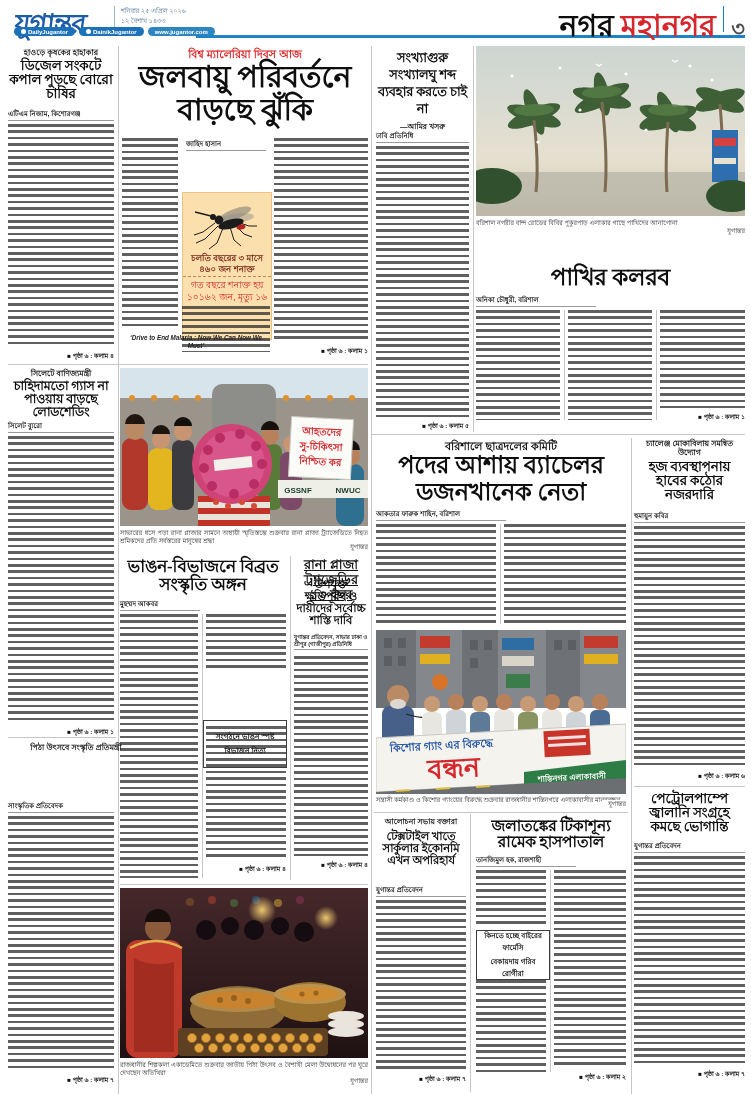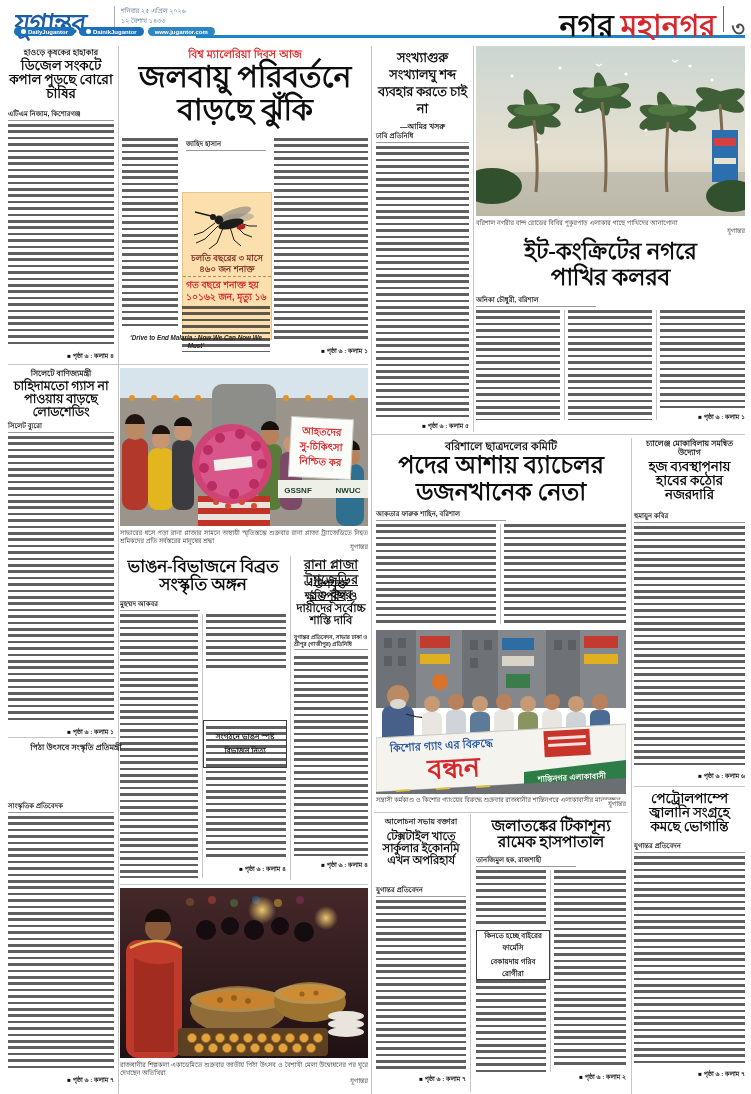--- a/index.html
+++ b/index.html
@@ -31,21 +31,21 @@
         font-weight:700;border-radius:6px;padding:1.5px 7px;line-height:1;}
   .bicon{width:5px;height:5px;border-radius:50%;background:#fff;display:inline-block;}
   .section{display:flex;align-items:baseline;gap:7px;justify-content:flex-end;}
   .secblack{font-family:"Liberation Serif",serif;font-weight:700;font-size:30px;color:#0d0d0d;}
   .secred{font-family:"Liberation Serif",serif;font-weight:700;font-size:30px;color:#d6272d;}
   .secdiv{width:1.5px;height:26px;background:#1e83c6;align-self:center;}
   .pageno{font-size:21px;color:#4c4c4c;font-weight:700;}
   
   .infobox{background:#fbdfad;border:1px solid #e8c488;display:flex;flex-direction:column;align-items:center;}
   .stat1{color:#7a2a1c;font-weight:700;font-size:8.6px;text-align:center;line-height:1.25;padding:2px 3px;}
-  .stat2{color:#d2252b;font-weight:700;font-size:9.2px;line-height:1.25;
+  .stat2{color:#d2252b;font-weight:400;font-size:9.2px;text-align:center;line-height:1.25;
          border-top:1px dashed #b98c4e;padding:3px 3px 2px;}
   .quote{font-size:6.3px;font-weight:700;font-style:italic;text-align:center;color:#222;line-height:1.25;}
 </style>
 </head>
 <body>
 
 <div id="page">
 
   <div class="a logo" style="left:16px;top:3px;width:95px;height:26px;">যুগান্তর</div>
   <div class="a dates" style="left:114px;top:6px;width:100px;height:22px;">
@@ -195,21 +195,20 @@
       <g fill="#31512e">
           <ellipse cx="16" cy="140" rx="30" ry="18"></ellipse>
           <ellipse cx="256" cy="150" rx="26" ry="16"></ellipse>
         </g>
     </svg>
   </div>
   <div class="a cap" style="left:476px;top:219px;width:269px;height:16px;">
     <span>বরিশাল নগরীর বান্দ রোডের বিবির পুকুরপাড় এলাকার গাছে পাখিদের আনাগোনা</span>
     <span class="credit">যুগান্তর</span>
   </div>
-  <div class="a hl" style="left:476px;top:240px;width:269px;font-size:23px;">ইট-কংক্রিটের নগরে</div>
   <div class="a hl" style="left:476px;top:266px;width:269px;font-size:23px;">পাখির কলরব</div>
   <div class="a by" style="left:476px;top:296px;width:120px;"><span>অনিকা চৌধুরী, বরিশাল</span><span class="rule"></span></div>
   <div class="a greek" style="left:476px;top:310px;width:84px;height:110px;"></div>
   <div class="a greek" style="left:568px;top:310px;width:84px;height:110px;"></div>
   <div class="a greek" style="left:660px;top:310px;width:85px;height:98px;"></div>
   <div class="a vr" style="left:564px;top:310px;height:110px;"></div>
   <div class="a vr" style="left:656px;top:310px;height:110px;"></div>
   <div class="a ft" style="left:660px;top:412px;width:85px;">■ পৃষ্ঠা ৬ : কলাম ১</div>
 
   <div class="a" style="left:120px;top:368px;width:248px;height:158px;">

